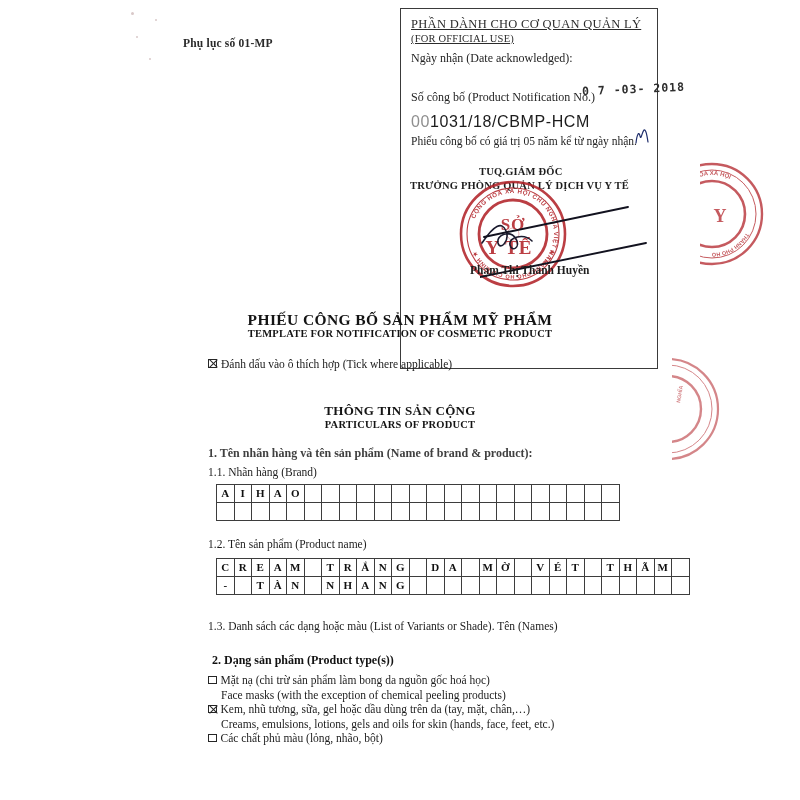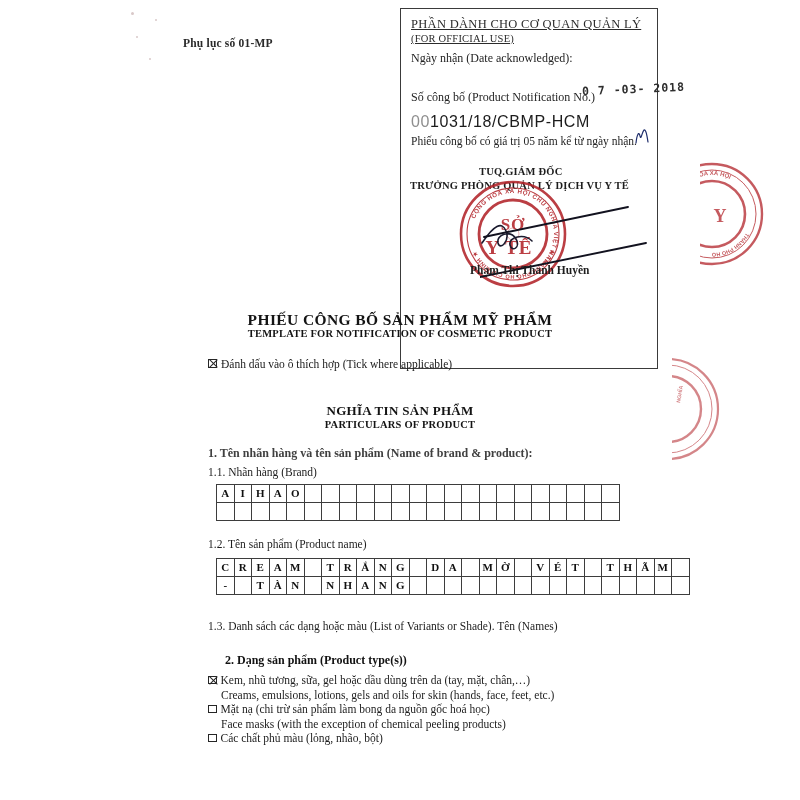--- a/index.html
+++ b/index.html
@@ -140,21 +140,21 @@
   }
   .sub12{
     position:absolute;left:208px;top:538px;
     font-size:11.5px;color:#1d1d1d;
   }
   .sub13{
     position:absolute;left:208px;top:620px;
     font-size:11.5px;color:#1d1d1d;
   }
   .sec2{
-    position:absolute;left:225px;top:653px;
+    position:absolute;left:212px;top:653px;
     font-size:12px;font-weight:bold;color:#121212;
   }
 
   
   .grid{
     position:absolute;
     border-collapse:collapse;
     table-layout:fixed;
   }
   .grid td{
@@ -284,21 +284,21 @@
     </g>
   </svg>
 
   <div class="doc-title">PHIẾU CÔNG BỐ SẢN PHẨM MỸ PHẨM</div>
   <div class="doc-subtitle">TEMPLATE FOR NOTIFICATION OF COSMETIC PRODUCT</div>
 
   <div class="tick-note">
     <span class="tickbox"></span><span>Đánh dấu vào ô thích hợp (Tick where applicable)</span>
   </div>
 
-  <div class="particulars-vi">NGHĨA TIN SẢN PHẨM</div>
+  <div class="particulars-vi">THÔNG TIN SẢN CỘNG</div>
   <div class="particulars-en">PARTICULARS OF PRODUCT</div>
 
   <div class="sec1">1. Tên nhãn hàng và tên sản phẩm (Name of brand &amp; product):</div>
   <div class="sub11">1.1. Nhãn hàng (Brand)</div>
 
   <table class="grid" id="brand-grid">
     <tbody>
         <tr>
           <td>A</td>
           <td>I</td>
@@ -416,26 +416,26 @@
         </tr>
       </tbody>
   </table>
 
   <div class="sub13">1.3. Danh sách các dạng hoặc màu (List of Variants or Shade). Tên (Names)</div>
 
   <div class="sec2">2. Dạng sản phẩm (Product type(s))</div>
 
   <div class="ptypes" id="ptypes">
       <div class="ptype">
+        <div class="pt-line pt-vi"><span class="cb"></span><span>Mặt nạ (chi trừ sản phẩm làm bong da nguồn gốc hoá học)</span></div>
+        <div class="pt-line pt-en">Face masks (with the exception of chemical peeling products)</div>
+      </div>
+      <div class="ptype">
         <div class="pt-line pt-vi"><span class="cb checked"></span><span>Kem, nhũ tương, sữa, gel hoặc dầu dùng trên da (tay, mặt, chân,…)</span></div>
         <div class="pt-line pt-en">Creams, emulsions, lotions, gels and oils for skin (hands, face, feet, etc.)</div>
-      </div>
-      <div class="ptype">
-        <div class="pt-line pt-vi"><span class="cb"></span><span>Mặt nạ (chi trừ sản phẩm làm bong da nguồn gốc hoá học)</span></div>
-        <div class="pt-line pt-en">Face masks (with the exception of chemical peeling products)</div>
       </div>
       <div class="ptype">
         <div class="pt-line pt-vi"><span class="cb"></span><span>Các chất phủ màu (lỏng, nhão, bột)</span></div>
       </div>
     </div>
 
   <div class="speckle" style="left:131px;top:12px;width:3px;height:3px;"></div>
   <div class="speckle" style="left:155px;top:19px;width:2px;height:2px;"></div>
   <div class="speckle" style="left:136px;top:36px;width:2px;height:2px;"></div>
   <div class="speckle" style="left:149px;top:58px;width:2px;height:2px;"></div>

